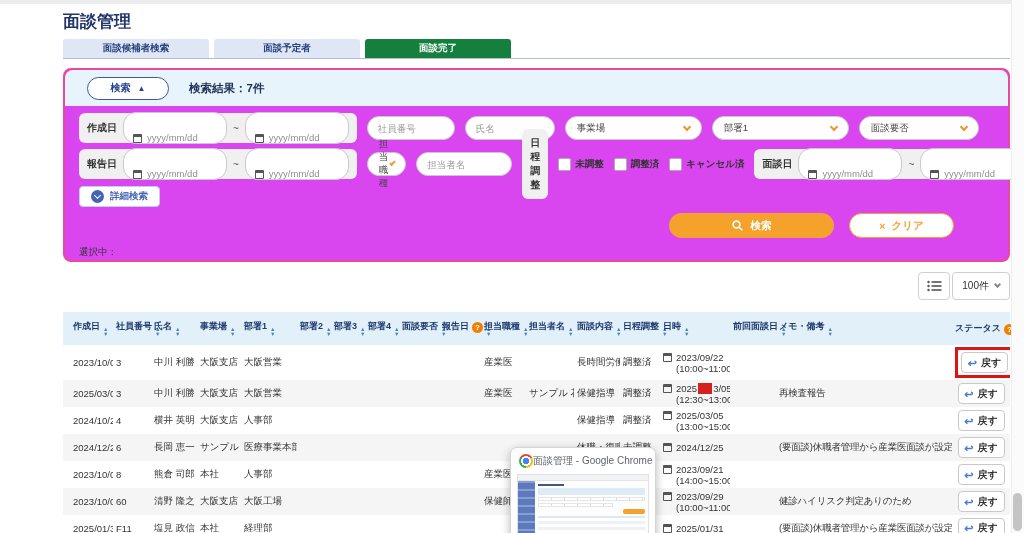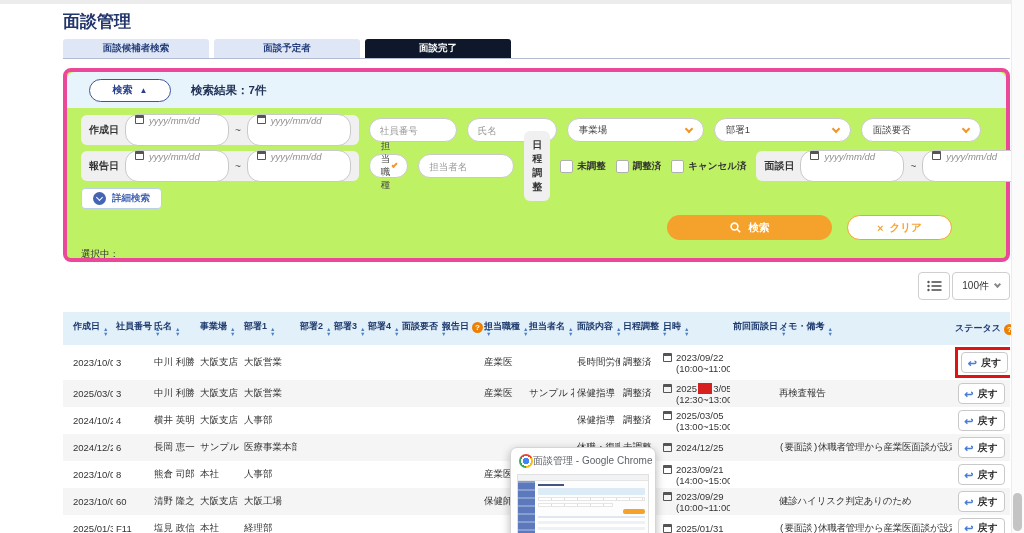--- a/index.html
+++ b/index.html
@@ -11,27 +11,27 @@
   .top-strip { position:absolute; left:0; top:0; width:1024px; height:4px; background:#ececec; }
 
   
   .page-title { position:absolute; left:63px; top:10px; font-size:17px; font-weight:bold; color:#22366b; }
   .tabs { position:absolute; left:63px; top:39px; display:flex; gap:5px; }
   .tab {
     width:146px; height:19px; display:flex; align-items:center; justify-content:center;
     font-size:9.5px; font-weight:bold; color:#26407c; background:#dfe6f6;
     border-radius:3px 3px 0 0; cursor:pointer;
   }
-  .tab.active { background:#0f172a; color:#fff; }
+  .tab.active { background:#15803d; color:#fff; }
   .tab-underline { position:absolute; left:63px; top:58px; width:947px; height:1px; background:#b3bcd2; }
 
   
   .search-panel {
     position:absolute; left:63px; top:68px; width:947px; height:194px;
-    background:#bef264; border:4px solid #ec4899; border-radius:8px;
+    background:#d946ef; border:2px solid #ec4899; border-radius:8px;
   }
   .panel-head {
     height:36px; background:#e7f4fc; border-radius:8px 8px 0 0;
     display:flex; align-items:center; padding-left:22px; gap:20px;
   }
   .toggle-pill {
     width:82px; height:23px; background:#fff; border:1px solid #41559c; border-radius:12px;
     display:flex; align-items:center; justify-content:center; gap:7px;
     font-size:10px; font-weight:bold; color:#27408f; cursor:pointer;
   }
@@ -45,21 +45,21 @@
   .chip-label { background:#f0f0f0; border-radius:6px; padding:7px 8px; font-size:10px; font-weight:bold; color:#333; }
   .tilde { font-size:10px; color:#555; }
 
   .tin {
     height:24px; background:#fff; border:1px solid #c9c9c9; border-radius:13px;
     padding:0 10px; font-size:9.5px; color:#333; outline:none;
   }
   .tin::placeholder { color:#9a9a9a; }
   .datein {
     width:104px; height:32px; background:#fff; border:1px solid #c9c9c9; border-radius:13px;
-    display:flex; align-items:flex-start; gap:5px; padding:0 9px; cursor:text;font-style:italic;
+    display:flex; align-items:flex-end; gap:5px; padding:0 9px; cursor:text;
   }
   .datein .ph { font-size:9.5px; color:#8f8f8f; }
   .cal { width:9px; height:9px; border:1px solid #555; border-top:3px solid #555; border-radius:1px; display:inline-block; flex:none; }
   .sel {
     height:24px; background:#fff; border:1px solid #c9c9c9; border-radius:13px;
     display:flex; align-items:center; justify-content:space-between; padding:0 11px; cursor:pointer;
   }
   .sel .sel-text { font-size:9.5px; color:#444; }
   .chev { width:6px; height:6px; border-right:2px solid #f0962e; border-bottom:2px solid #f0962e; transform:rotate(45deg); margin-top:-3px; }
   .chev.gray { border-color:#888; width:5px; height:5px; }
@@ -110,21 +110,21 @@
   .sort { display:inline-flex; flex-direction:column; margin-left:3px; vertical-align:-2px; }
   .sort span { font-size:5.5px; line-height:5px; color:#4d7fc0; }
   .help {
     width:11px; height:11px; border-radius:50%; background:#f07f00; color:#fff; font-size:8px; font-weight:bold;
     display:inline-flex; align-items:center; justify-content:center; margin-left:3px; vertical-align:-1px;
   }
   .red { color:#e05c5c; }
   .dtline { display:flex; align-items:center; gap:4px; line-height:11px; }
   .dttime { padding-left:13px; line-height:11px; }
   .redact { display:inline-block; width:14px; height:11px; background:#d61f1f; vertical-align:-2px; margin:0 1px; }
-  .memo { font-size:8.5px; letter-spacing:-0.2px;font-family:Liberation Mono, monospace; }
+  .memo { font-size:8.5px; letter-spacing:-0.2px; }
   .stcell { text-align:center; }
   .restore-btn {
     width:47px; height:21px; background:#fff; border:1px solid #c9c9c9; border-radius:4px; cursor:pointer;
     font-size:10px; font-weight:bold; color:#333; display:inline-flex; align-items:center; justify-content:center; gap:4px;
   }
   .restore-btn .uicon { color:#4a7dd8; font-size:11px; line-height:10px; }
   .annotation { display:inline-block; border:3px solid #e01313; padding:2px 3px; }
 
   
   .popup {

